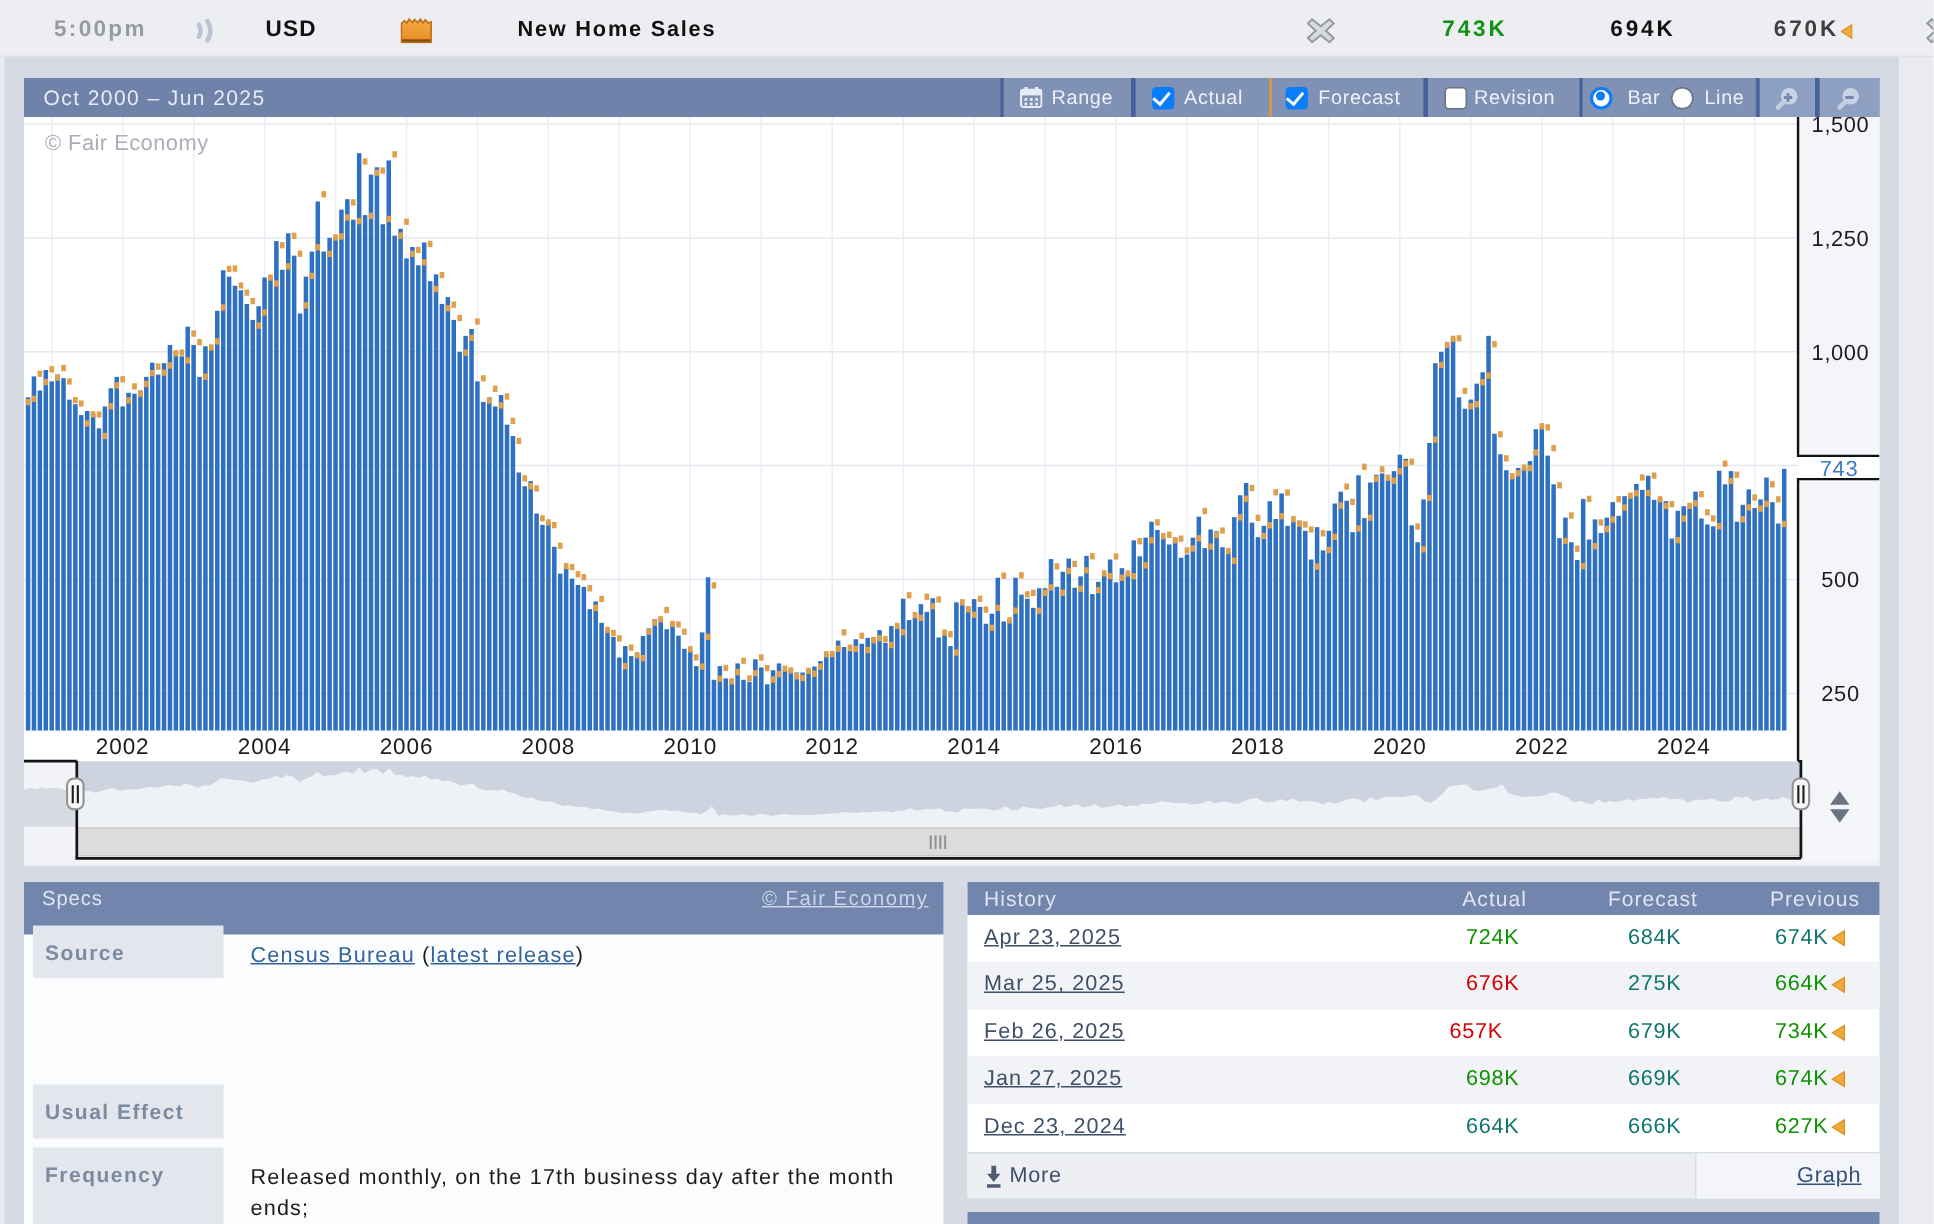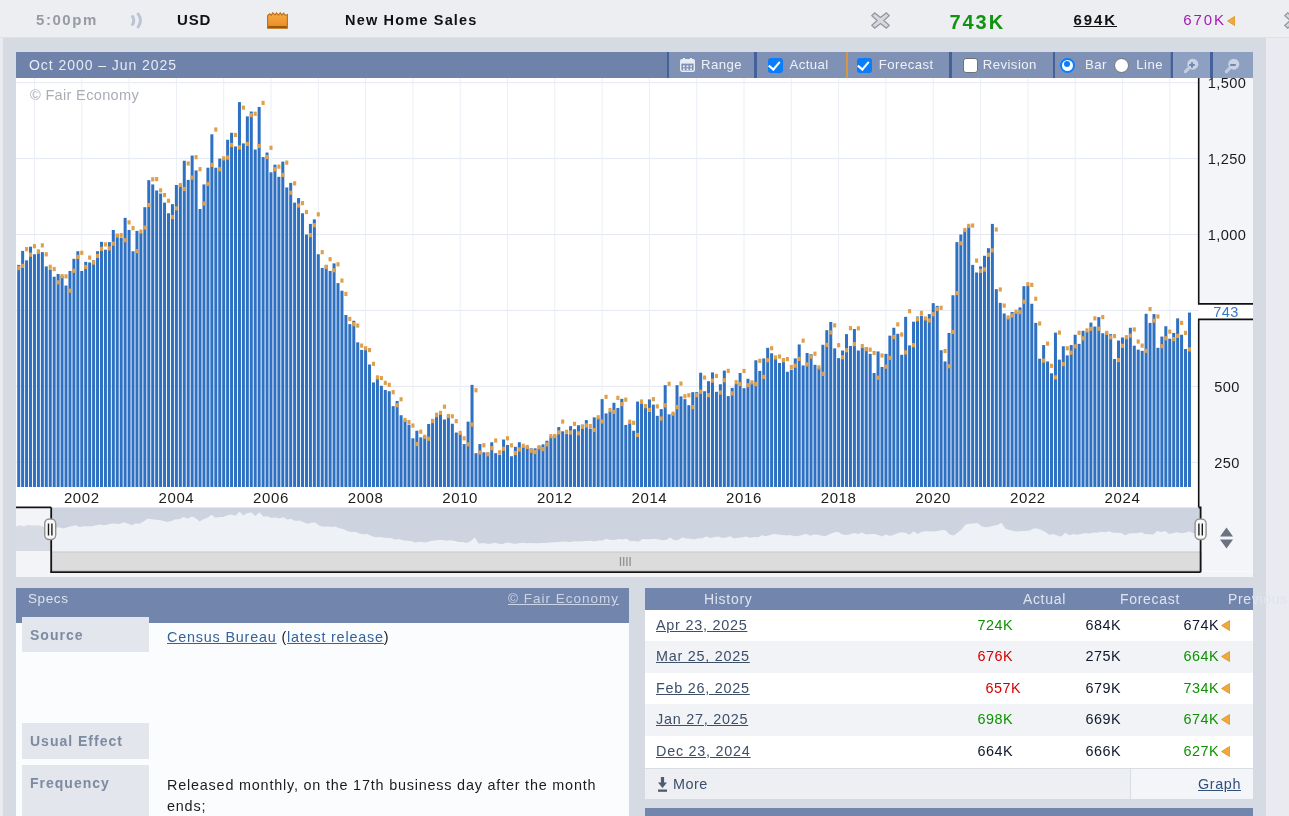--- a/index.html
+++ b/index.html
@@ -3,23 +3,23 @@
 <meta charset="utf-8">
 <style>
 * { margin:0; padding:0; box-sizing:border-box; }
 html,body { width:1289px; height:816px; overflow:hidden; }
 body { font-family:"Liberation Sans", sans-serif; background:#e9ebf0; position:relative; }
 .abs { position:absolute; }
 #evrow { left:0; top:0; width:1289px; height:38px; background:#eceef2; border-bottom:1px solid #dfe1e7; }
 #evtime { left:36px; top:11px; color:#989ba3; font-weight:bold; font-size:15px; letter-spacing:1.55px; }
 #evusd { left:177px; top:11px; color:#111; font-weight:bold; font-size:15px; letter-spacing:0.8px; }
 #evtitle { left:345px; top:12px; color:#111; font-weight:bold; font-size:14.5px; letter-spacing:1.18px; }
-#evact { left:942px; top:11px; width:63px; text-align:right; color:#119311; font-weight:bold; font-size:20px; letter-spacing:1.9px;}
-#evfc  { left:1054px; top:11px; width:63px; text-align:right; color:#111; font-weight:bold; font-size:15px; letter-spacing:1.9px;text-decoration:underline;}
-#evprev{ left:1163px; top:11px; width:63px; text-align:right; color:#a21caf; font-weight:normal; font-size:15px; letter-spacing:1.9px;}
+#evact { left:942px; top:11px; width:63px; text-align:right; color:#119311; font-weight:bold; font-size:15px; letter-spacing:1.9px;}
+#evfc  { left:1054px; top:11px; width:63px; text-align:right; color:#111; font-weight:bold; font-size:15px; letter-spacing:1.9px;}
+#evprev{ left:1163px; top:11px; width:63px; text-align:right; color:#404040; font-weight:bold; font-size:15px; letter-spacing:1.9px;}
 #detail { left:3px; top:38px; width:1263px; height:778px; background:#d6dae3; }
 #chartpanel { left:16px; top:52px; width:1237px; height:525px; background:#fff; }
 #chead { position:absolute; left:0; top:0; width:1237px; height:26px; background:#6e82aa; color:#e6ebf4; font-size:14px;padding-left:40px; }
 #chead .title { position:absolute; left:13px; top:5px; letter-spacing:0.95px; }
 .seg { position:absolute; top:0; height:26px; }
 .sep { position:absolute; top:0; height:26px; }
 .ctl { position:absolute; top:5px; font-size:13.2px; color:#eef1f7; letter-spacing:0.45px; }
 .cb { position:absolute; top:5.5px; width:15px; height:15px; border-radius:3px; }
 .cb.on { background:#0a7dfa; }
 .cb.off { background:#fff; border:1.4px solid #6e717a; border-radius:3px; }
@@ -31,28 +31,28 @@
 #specs { left:16px; top:588px; width:613px; height:228px; background:#fbfcfd; }
 #specshead { position:absolute; left:0; top:0; width:613px; height:35px; background:#7285ad; }
 #specshead .t { position:absolute; left:12px; top:3px; color:#dfe4ee; font-size:13.5px; letter-spacing:0.6px; }
 #specshead .r { position:absolute; right:10px; top:3px; color:#ccd4e6; font-size:13.5px; text-decoration:underline; letter-spacing:1.0px; }
 .speccell { position:absolute; left:6px; width:127px; background:#e3e6ec; color:#7d8ba1; font-weight:bold; font-size:14px; letter-spacing:1.0px; }
 .speccell span { position:absolute; left:8px; top:9.5px; }
 .specbody { position:absolute; left:151px; font-size:14.4px; color:#1c1c1c; letter-spacing:0.8px; line-height:21px; }
 .alink { color:#33639c; text-decoration:underline; }
 #hist { left:645px; top:588px; width:608px; height:210px; background:#fff; }
 #histhead { position:absolute; left:0; top:0; width:608px; height:22px; background:#7285ad; color:#dfe4ee; font-size:14px; }
-#histhead span { position:absolute; top:3px; letter-spacing:0.7px;margin-left:48px; }
+#histhead span { position:absolute; top:3px; letter-spacing:0.7px; }
 .hrow { position:absolute; left:0; width:608px; height:31.4px; }
 .hrow.alt { background:#f1f3f7; }
 .hdate { position:absolute; left:11px; top:7px; font-size:14.4px; color:#3e4f68; text-decoration:underline; letter-spacing:0.75px; }
 .hval { position:absolute; top:7px; width:70px; text-align:right; font-size:14.4px; letter-spacing:0.5px; }
 .hfoot { position:absolute; left:0; top:179.5px; width:608px; height:31px; background:#edeff3; border-top:1px solid #d8dce3;}
 #histbar2 { left:645px; top:808px; width:608px; height:8px; background:#7285ad; }
-.green { color:#0d9300; } .red { color:#d40000; } .black { color:#0f172a; }
+.green { color:#0d9300; } .red { color:#d40000; } .black { color:#0f766e; }
 </style>
 </head>
 <body>
 <div class="abs" id="evrow"></div>
 <div class="abs" id="evtime">5:00pm</div>
 <svg class="abs" style="left:131px;top:12px" width="14" height="17" viewBox="0 0 14 17">
   <g fill="none" stroke="#bcc4d4" stroke-width="3" stroke-linecap="round">
     <path d="M1.6,4.5 A8,8 0 0 1 1.6,12.5"></path>
     <path d="M7.2,2 A11.5,11.5 0 0 1 7.2,15"></path>
   </g>
@@ -877,21 +877,21 @@
       <span class="hdate">Mar 25, 2025</span>
       <span class="hval red" style="left:298px">676K</span>
       <span class="hval black" style="left:406px">275K</span>
       <span class="hval green" style="left:504px">664K</span>
       <svg style="position:absolute;left:576px;top:10px" width="9" height="11" viewBox="0 0 9 11">
         <path d="M8.6,0.5 L8.6,10.5 L0.6,5.5 Z" fill="#f2a93b" stroke="#d98f18" stroke-width="0.8"></path>
       </svg>
     </div>
     <div class="hrow" style="top:84.8px">
       <span class="hdate">Feb 26, 2025</span>
-      <span class="hval red" style="left:306px">657K</span>
+      <span class="hval red" style="left:287px">657K</span>
       <span class="hval black" style="left:406px">679K</span>
       <span class="hval green" style="left:504px">734K</span>
       <svg style="position:absolute;left:576px;top:10px" width="9" height="11" viewBox="0 0 9 11">
         <path d="M8.6,0.5 L8.6,10.5 L0.6,5.5 Z" fill="#f2a93b" stroke="#d98f18" stroke-width="0.8"></path>
       </svg>
     </div>
     <div class="hrow alt" style="top:116.2px">
       <span class="hdate">Jan 27, 2025</span>
       <span class="hval green" style="left:298px">698K</span>
       <span class="hval black" style="left:406px">669K</span>

